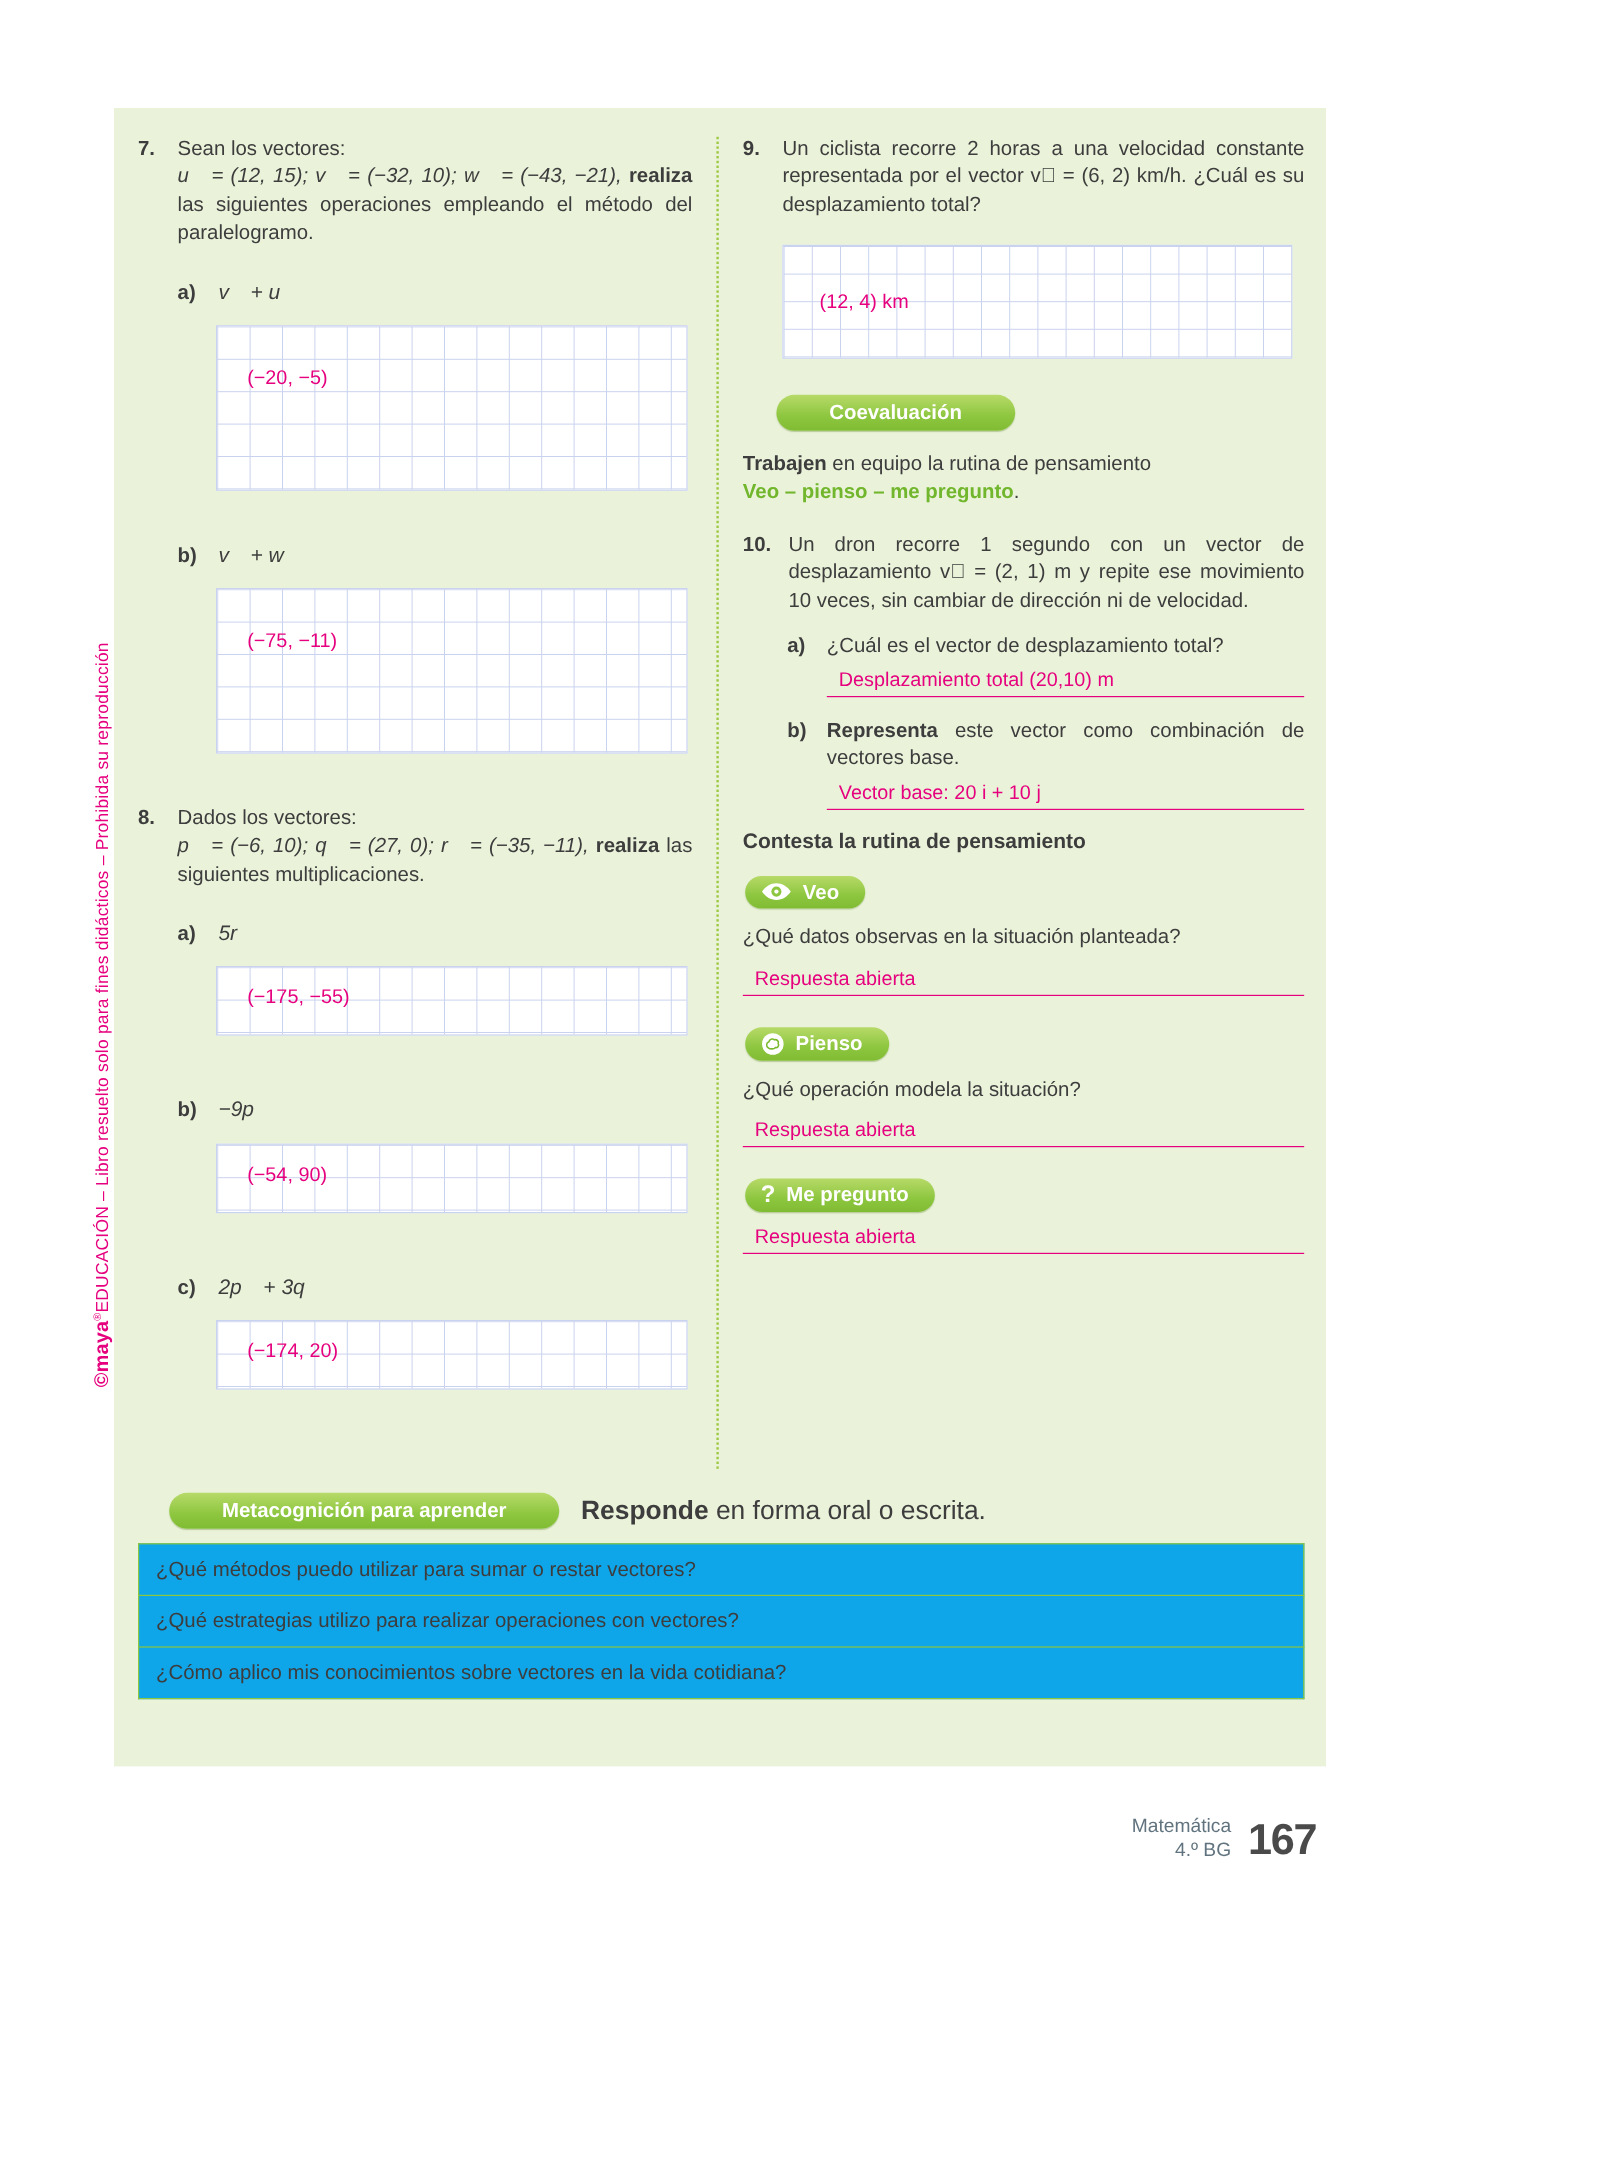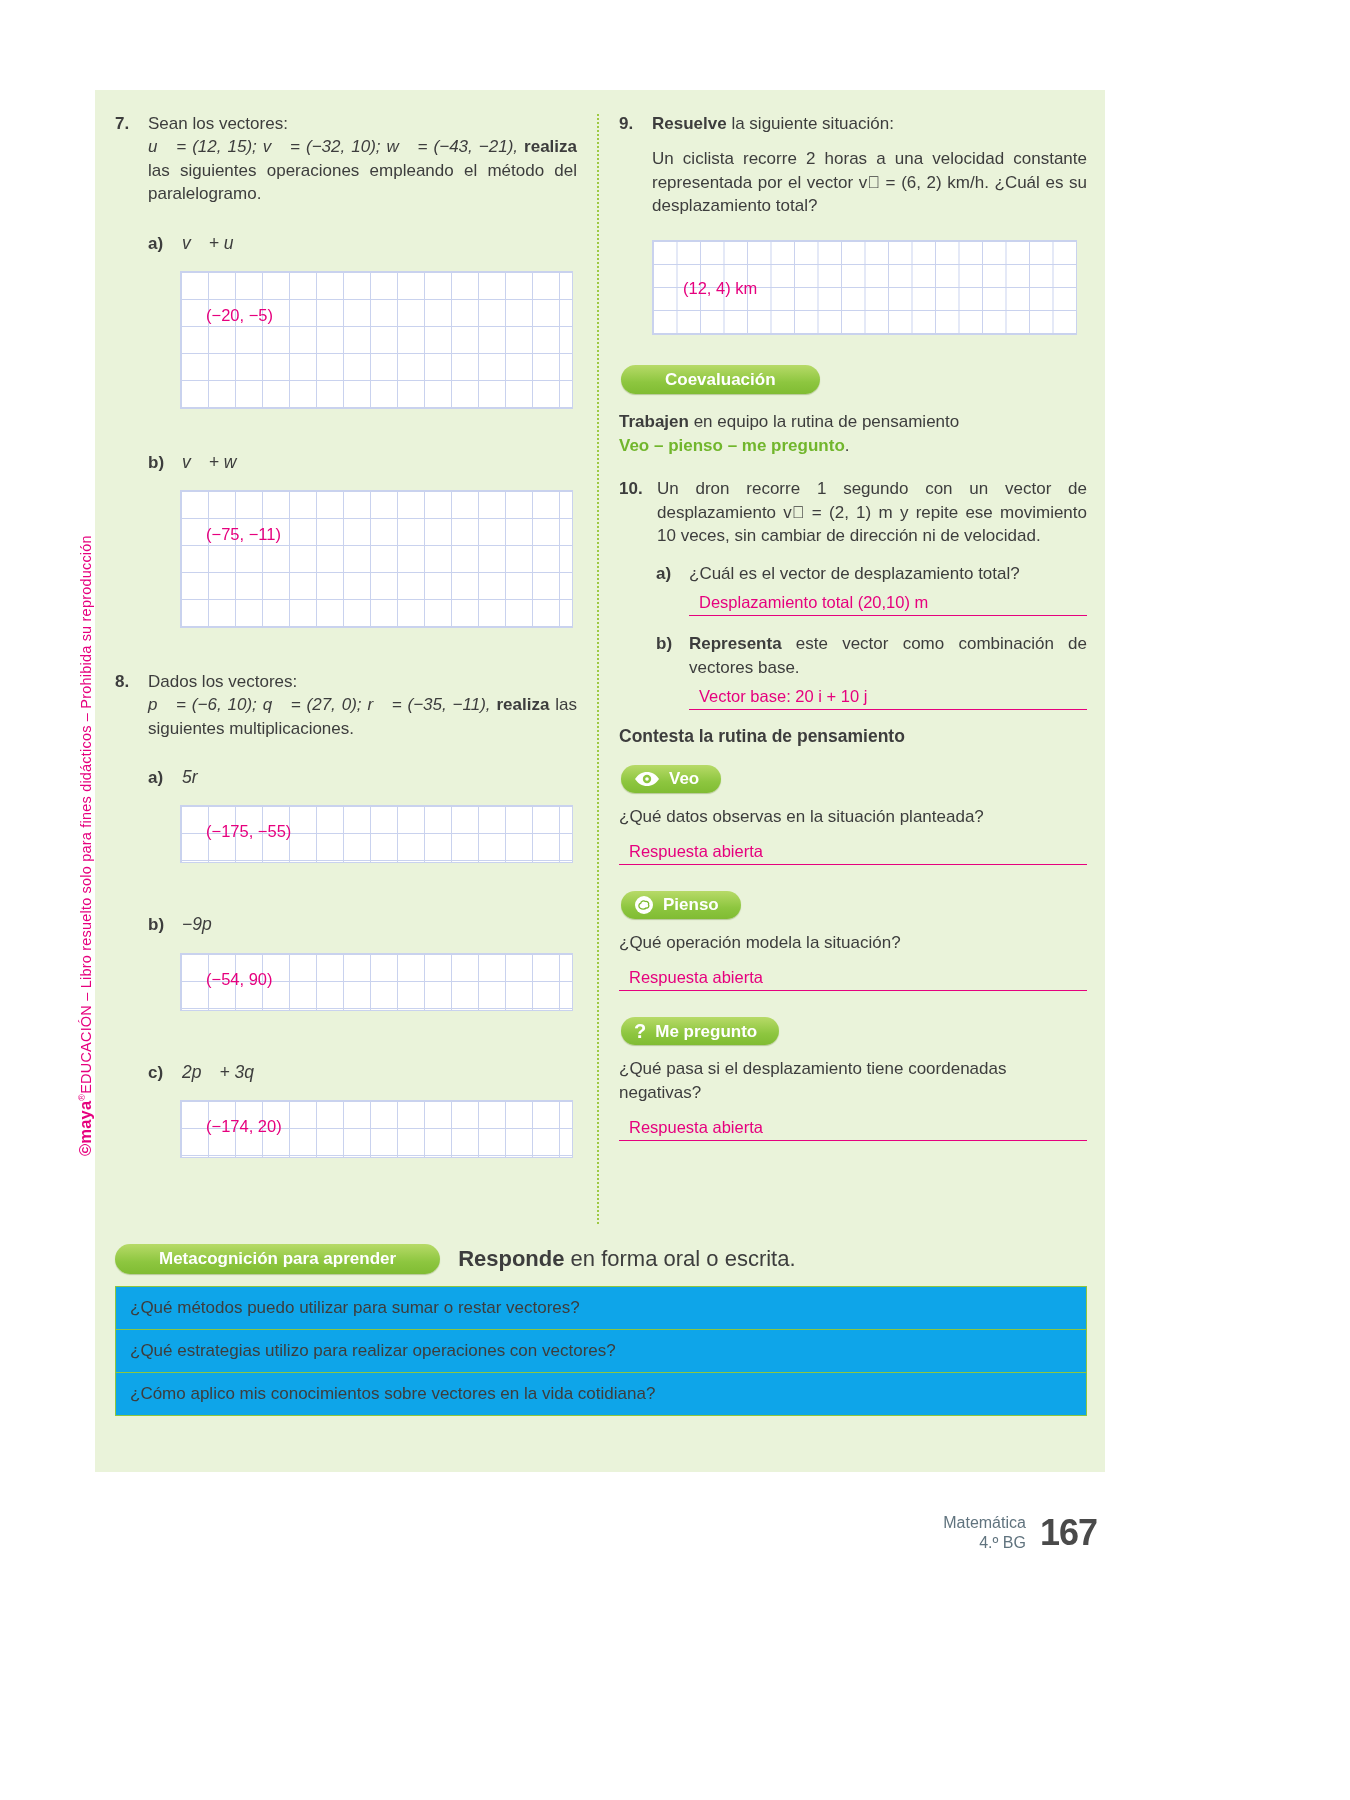--- a/index.html
+++ b/index.html
@@ -40,21 +40,21 @@
   .g2{height:56px;margin-bottom:50px;}
   .grid-r{width:423px;background-size:23.5px 23px;height:93px;margin:22px 0 30px 33px;}
   .ganswer{position:absolute;color:#e6007e;font-size:16.5px;white-space:nowrap;}
   .pa{left:25px;top:34px;}
   .pb{left:25px;top:16px;}
   .pc{left:30px;top:38px;}
 
   
   .pill{display:inline-flex;align-items:center;gap:9px;background:linear-gradient(180deg,#b7da68,#8dc63f 60%,#80bc33);
         color:#fff;font-weight:700;font-size:17px;border-radius:17px;padding:5px 44px;line-height:1.15;
-        box-shadow:0 1px 1px rgba(90,120,30,.35);}
+        box-shadow:0 1px 1px rgba(90,120,30,.35);margin-left:26px;}
   .pill-icon{padding:4px 22px 4px 13px;}
   .picon{display:inline-flex;align-items:center;}
   .qmark{font-size:20px;font-weight:800;line-height:1;}
 
   .coeval-wrap{margin:2px 0 16px 2px;}
   .greenb{color:#71b62c;font-weight:700;}
   .heading{font-weight:700;font-size:17.5px;margin:4px 0 12px 0;}
 
   .part10{display:flex;margin:14px 0 8px 37px;align-items:baseline;}
   .p10label{flex:none;width:33px;font-weight:700;font-size:17px;}
@@ -152,21 +152,20 @@
 
     </div>
 
     <div class="divider"></div>
 
     <div class="col-right">
 
       <div class="item">
         <div class="num txt">9.</div>
         <div class="ibody">
-          <p class="txt" style="margin-bottom:12px;"><strong>Resuelve</strong><span> la siguiente situación:</span></p>
           <p class="txt just">Un ciclista recorre 2 horas a una velocidad constante representada por el vector v⃗ = (6, 2) km/h. ¿Cuál es su desplazamiento total?</p>
         </div>
       </div>
       <div class="grid grid-r">
         <span class="ganswer pc">(12, 4) km</span>
       </div>
 
       <div class="coeval-wrap">
         <span class="pill">Coevaluación</span>
       </div>
@@ -220,21 +219,20 @@
         </span>
         <p class="txt qline">¿Qué operación modela la situación?</p>
         <div class="ansline"><span>Respuesta abierta</span></div>
       </div>
 
       <div class="step">
         <span class="pill pill-icon">
           <span class="picon qmark">?</span>
           <span>Me pregunto</span>
         </span>
-        <p class="txt qline">¿Qué pasa si el desplazamiento tiene coordenadas negativas?</p>
         <div class="ansline" style="margin-bottom:0;"><span>Respuesta abierta</span></div>
       </div>
 
     </div>
   </div>
 
   <div class="meta-row">
     <span class="pill">Metacognición para aprender</span>
     <p class="txt"><strong>Responde</strong><span> en forma oral o escrita.</span></p>
   </div>

